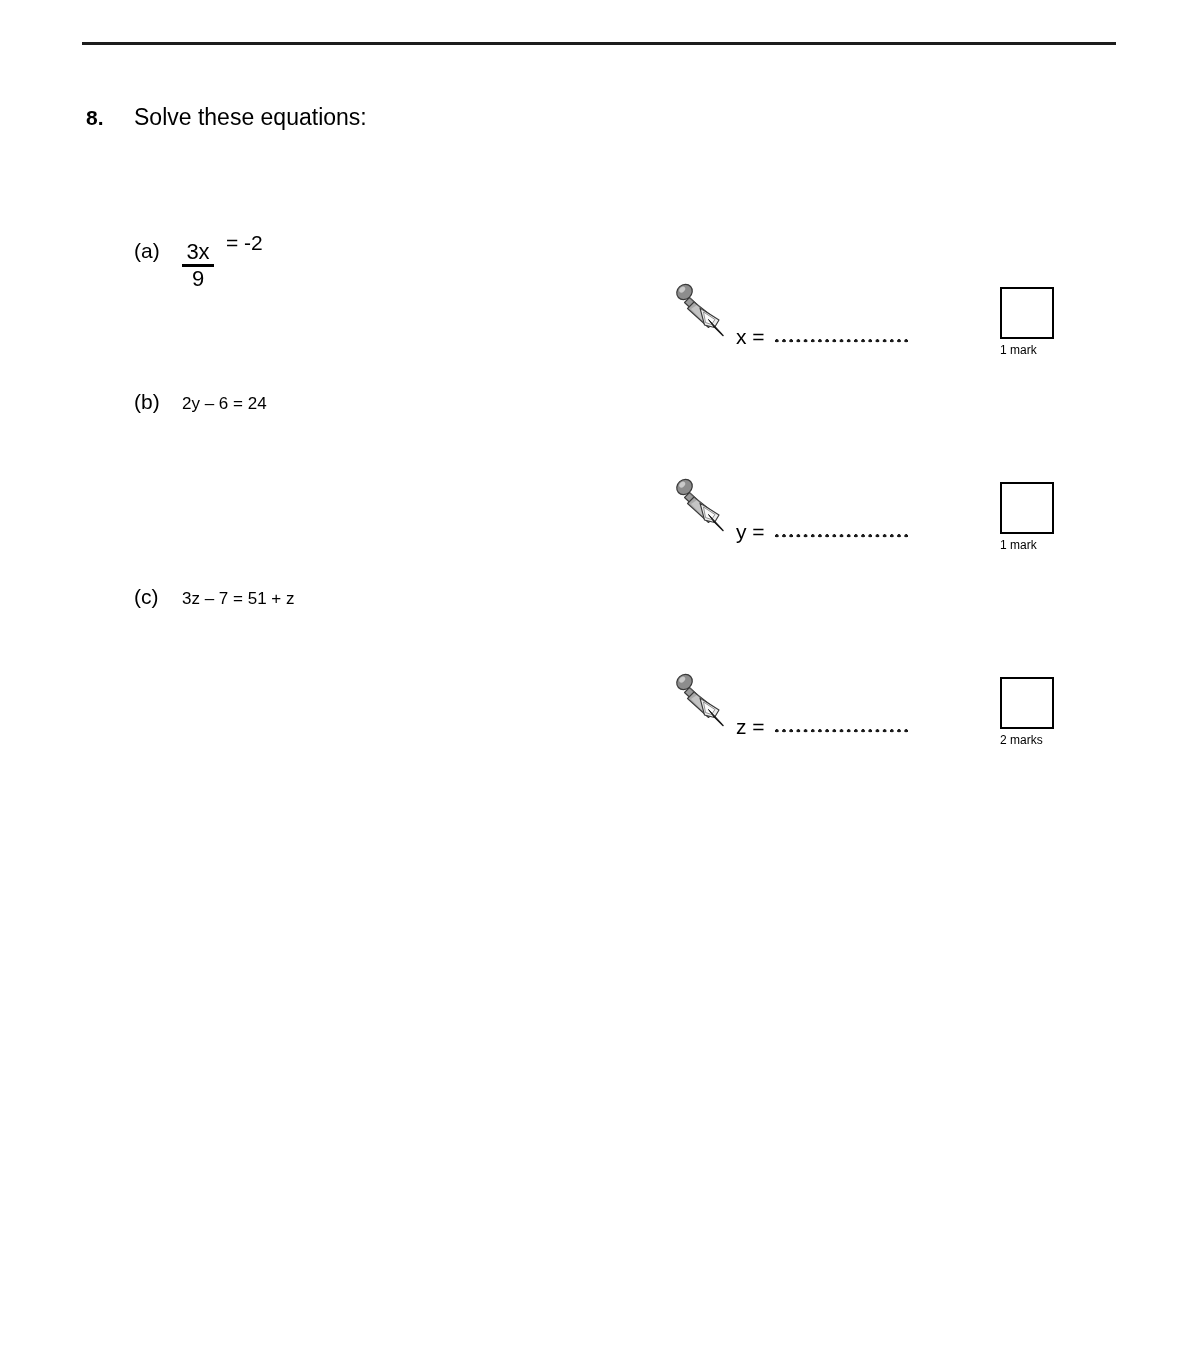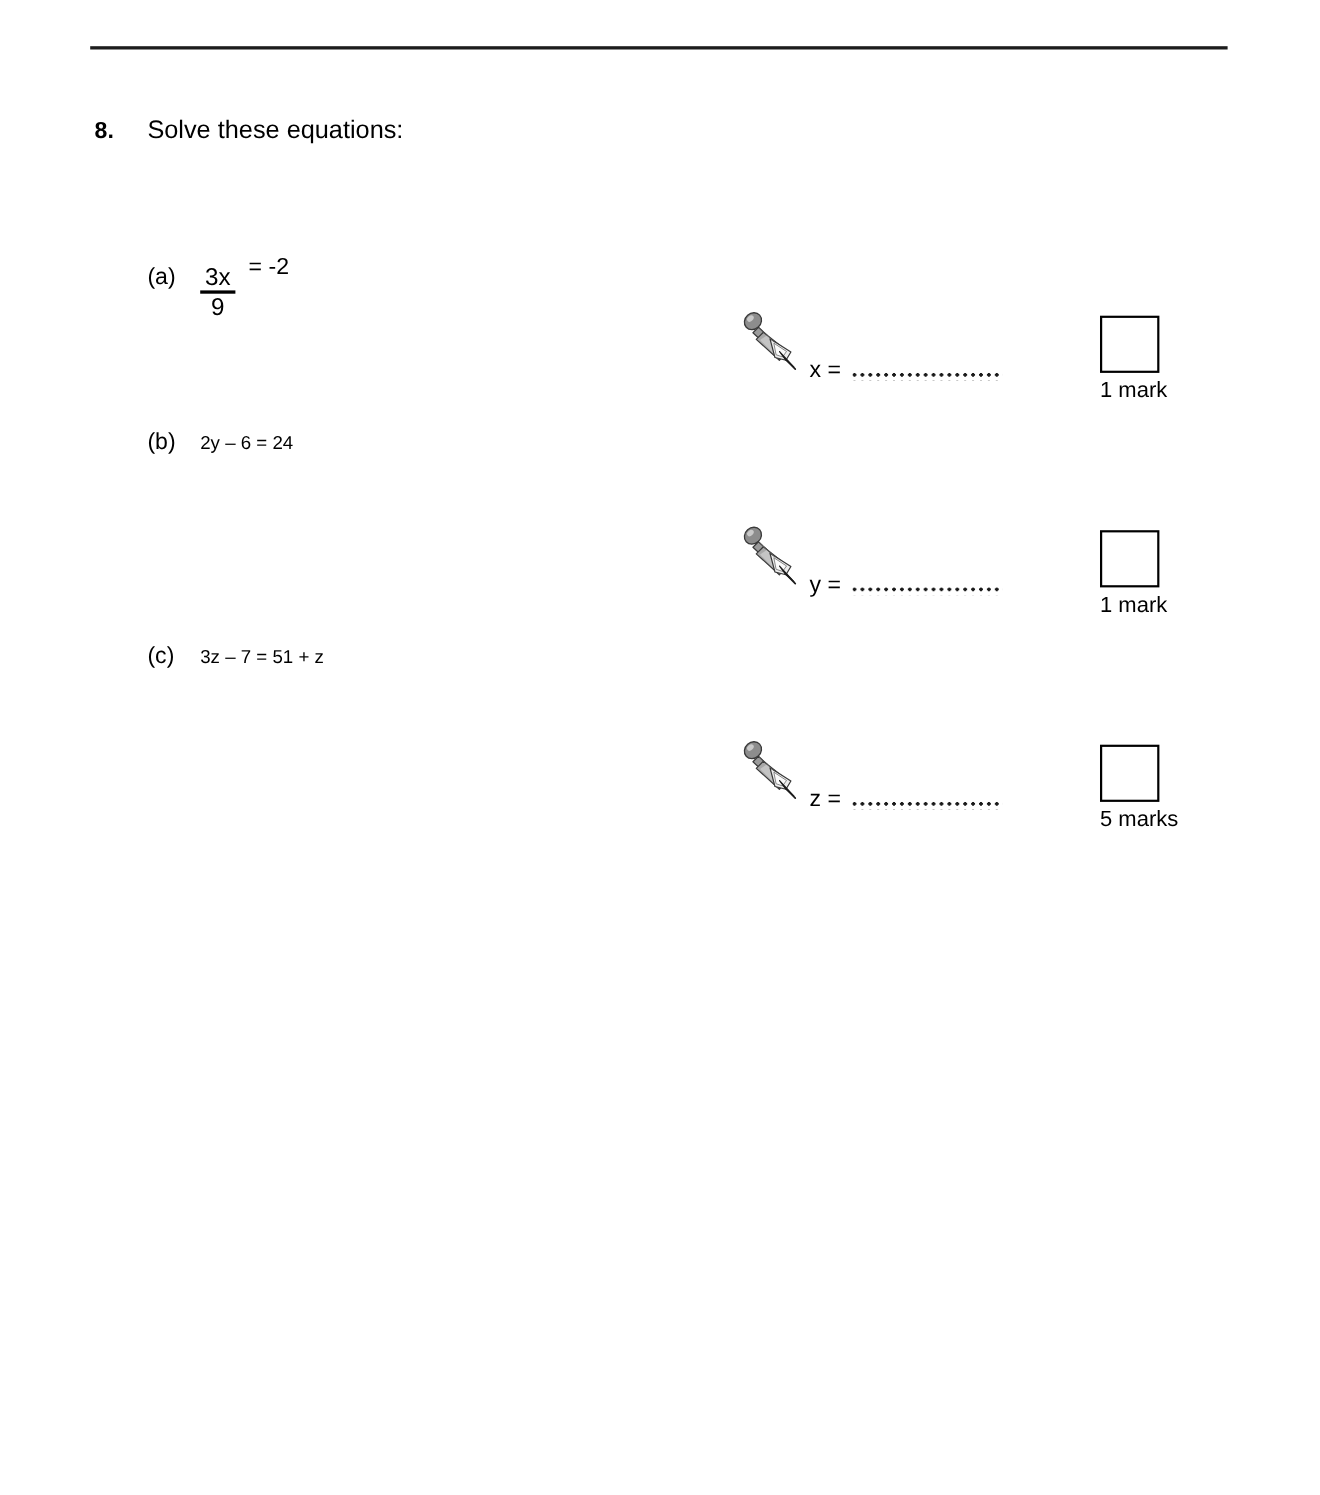--- a/index.html
+++ b/index.html
@@ -158,21 +158,21 @@
 
   .mark-box {
     width: 54px;
     height: 52px;
     border: 2px solid #000;
     background: #fff;
     box-sizing: border-box;
   }
   .mark-label {
     margin-top: 5px;
-    font-size: 20px;
+    font-size: 12px;
     line-height: 1.1;
     white-space: nowrap;
   }
 </style>
 </head>
 <body>
 
 <div class="page">
 
   <div class="top-rule"></div>
@@ -272,16 +272,16 @@
       </g>
     </svg>
     <div class="answer-line">
       <span class="answer-var">z =</span>
       <span class="dots"></span>
     </div>
   </div>
 
   <div class="mark-group mg-3">
     <div class="mark-box"></div>
-    <div class="mark-label">5 marks</div>
+    <div class="mark-label">2 marks</div>
   </div>
 
 </div>
 
 </body></html>

